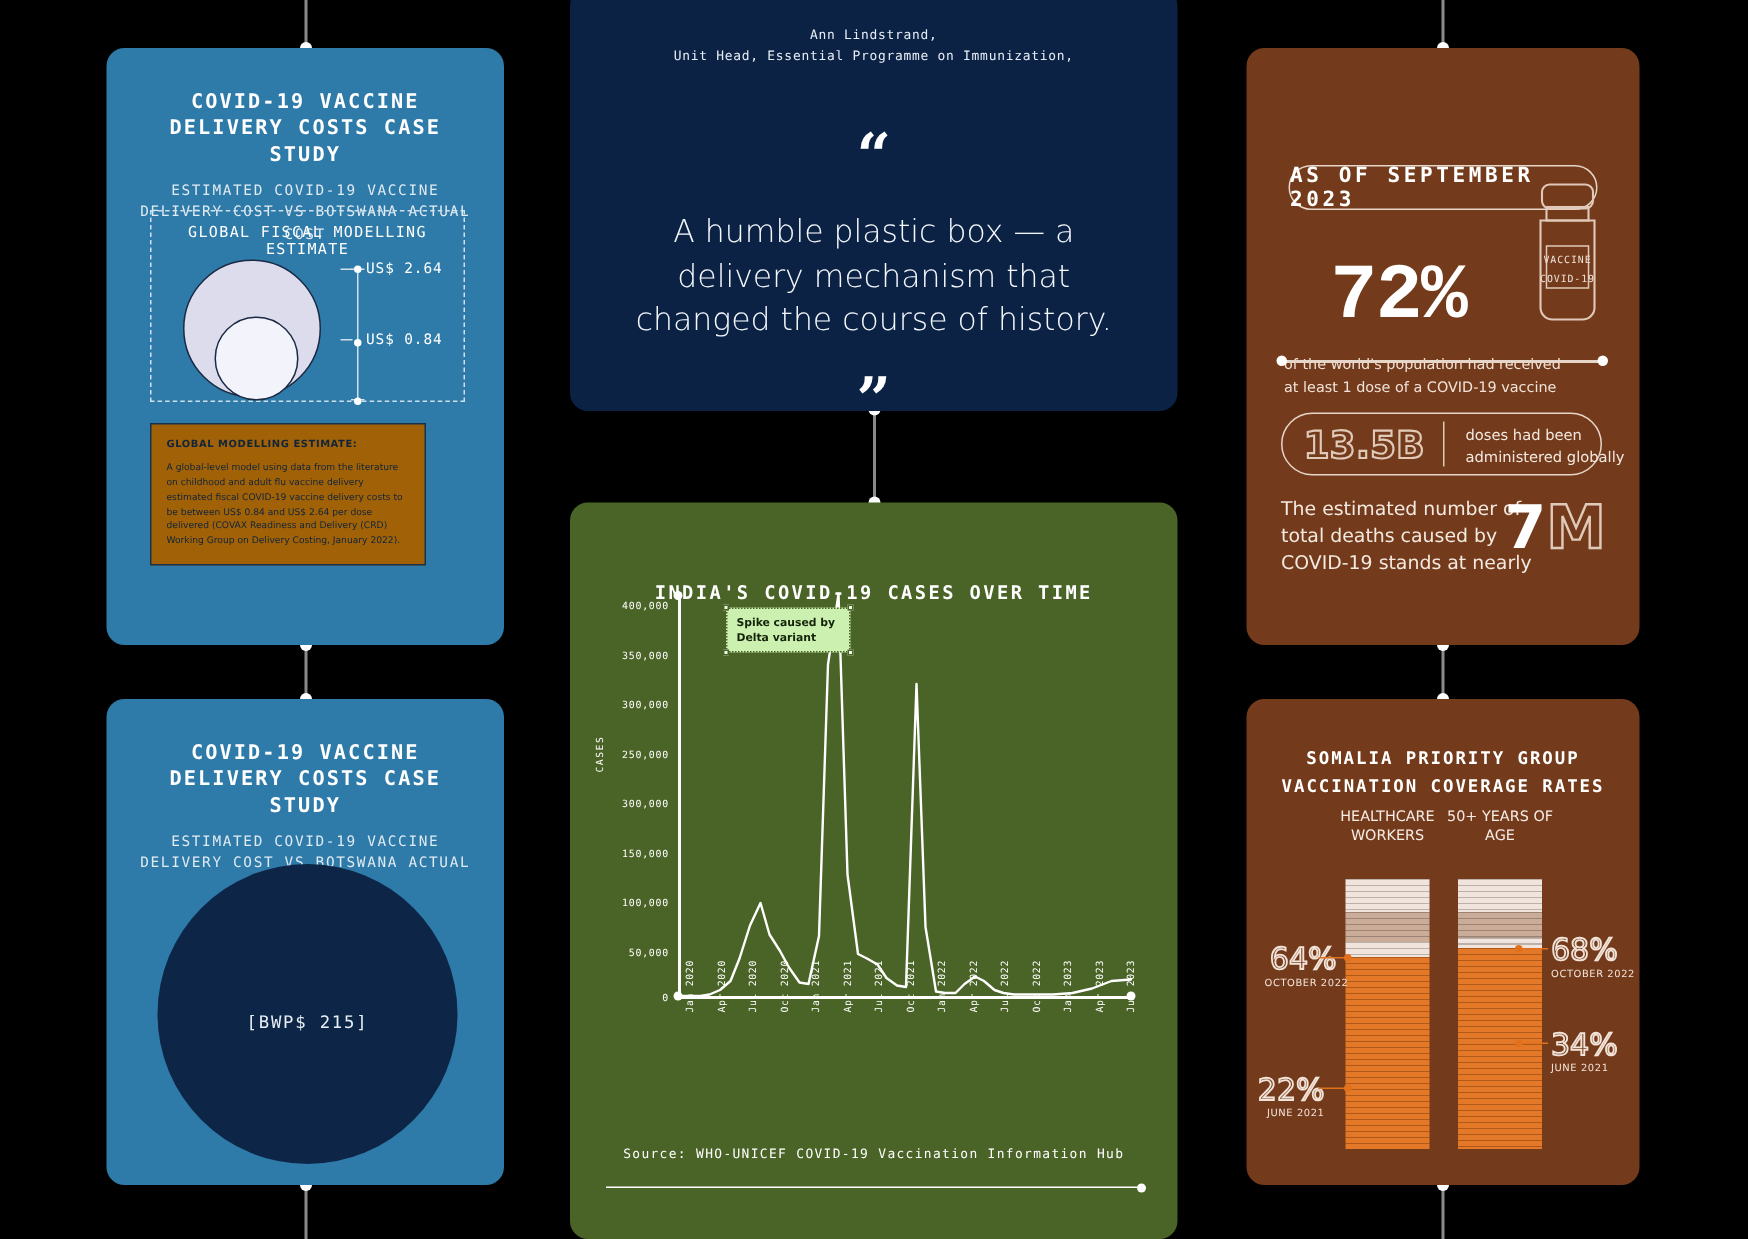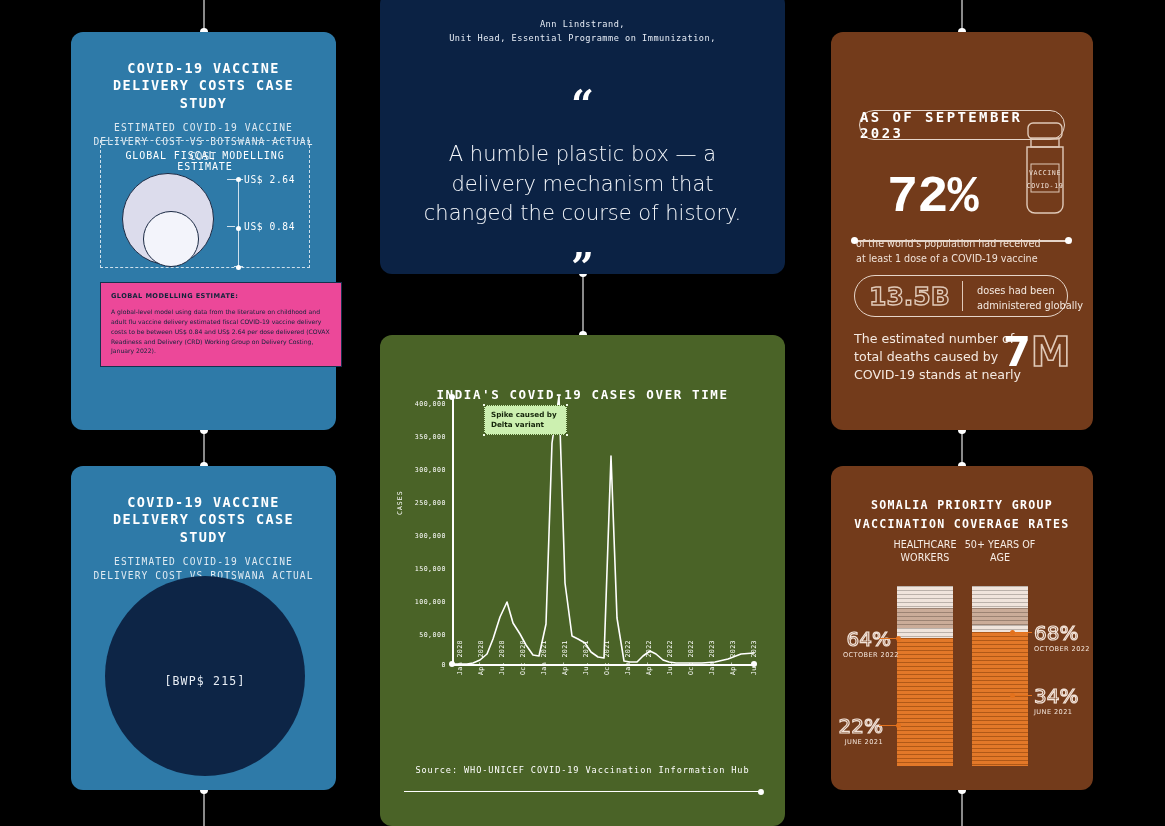--- a/index.html
+++ b/index.html
@@ -70,22 +70,22 @@
   }
   .meas-label {
     position: absolute; color: #ffffff; font-size: 9.6px; letter-spacing: 0.6px;
     white-space: nowrap;
   }
   .meas-tick {
     position: absolute; height: 1px; background: #cfe0ec;
   }
 
   .note-box {
-    position: absolute; left: 29px; top: 250px; width: 242px;
-    background: #ec4899; border: 1px solid #16314e; padding: 9px 10px 10px;
+    position: absolute; left: 29px; top: 250px; width: 184px;
+    background: #a16207; border: 1px solid #16314e; padding: 9px 10px 10px;
   }
   .note-title {
     font-family: "DejaVu Sans", sans-serif;
     font-size: 6.6px; font-weight: bold; color: #10243a;
     letter-spacing: 0.4px; margin-bottom: 7px;
   }
   .note-body {
     font-family: "DejaVu Sans", sans-serif;
     font-size: 6.1px; color: #10243a; line-height: 1.62;
   }

